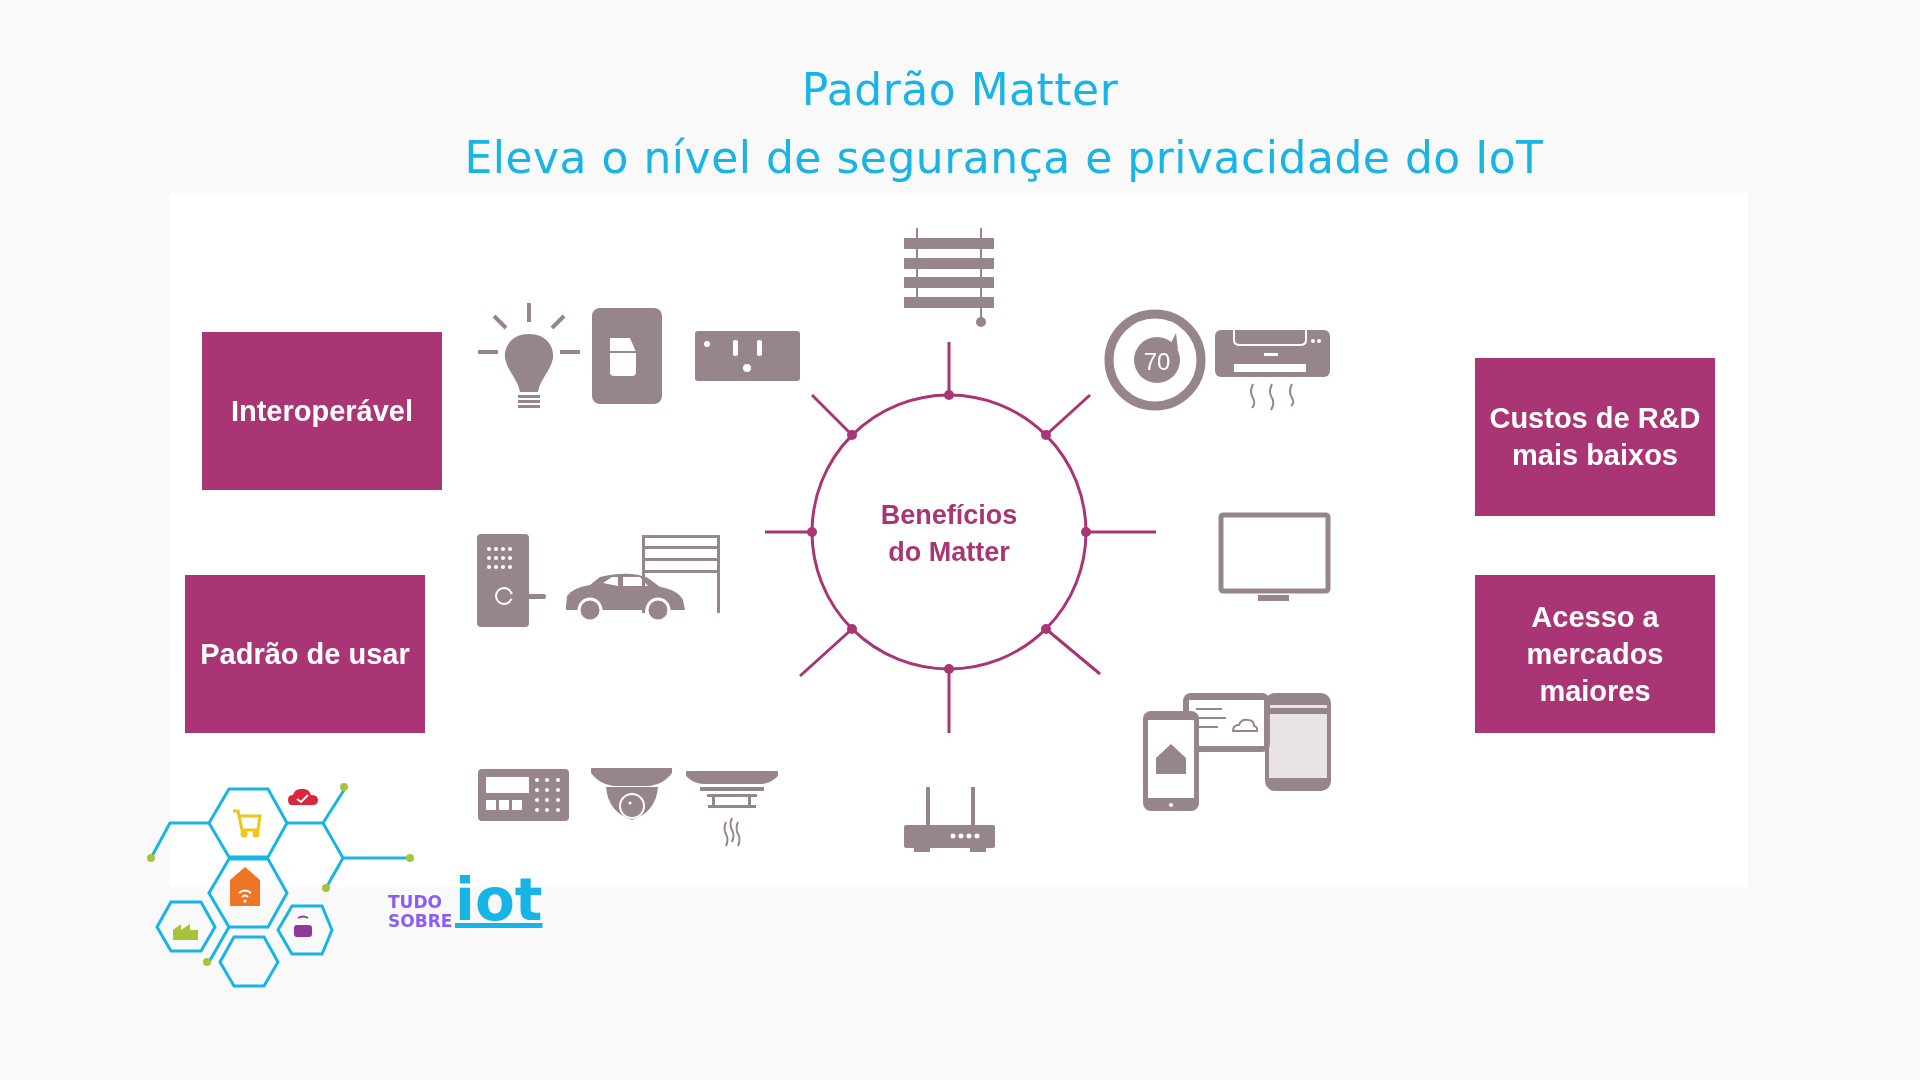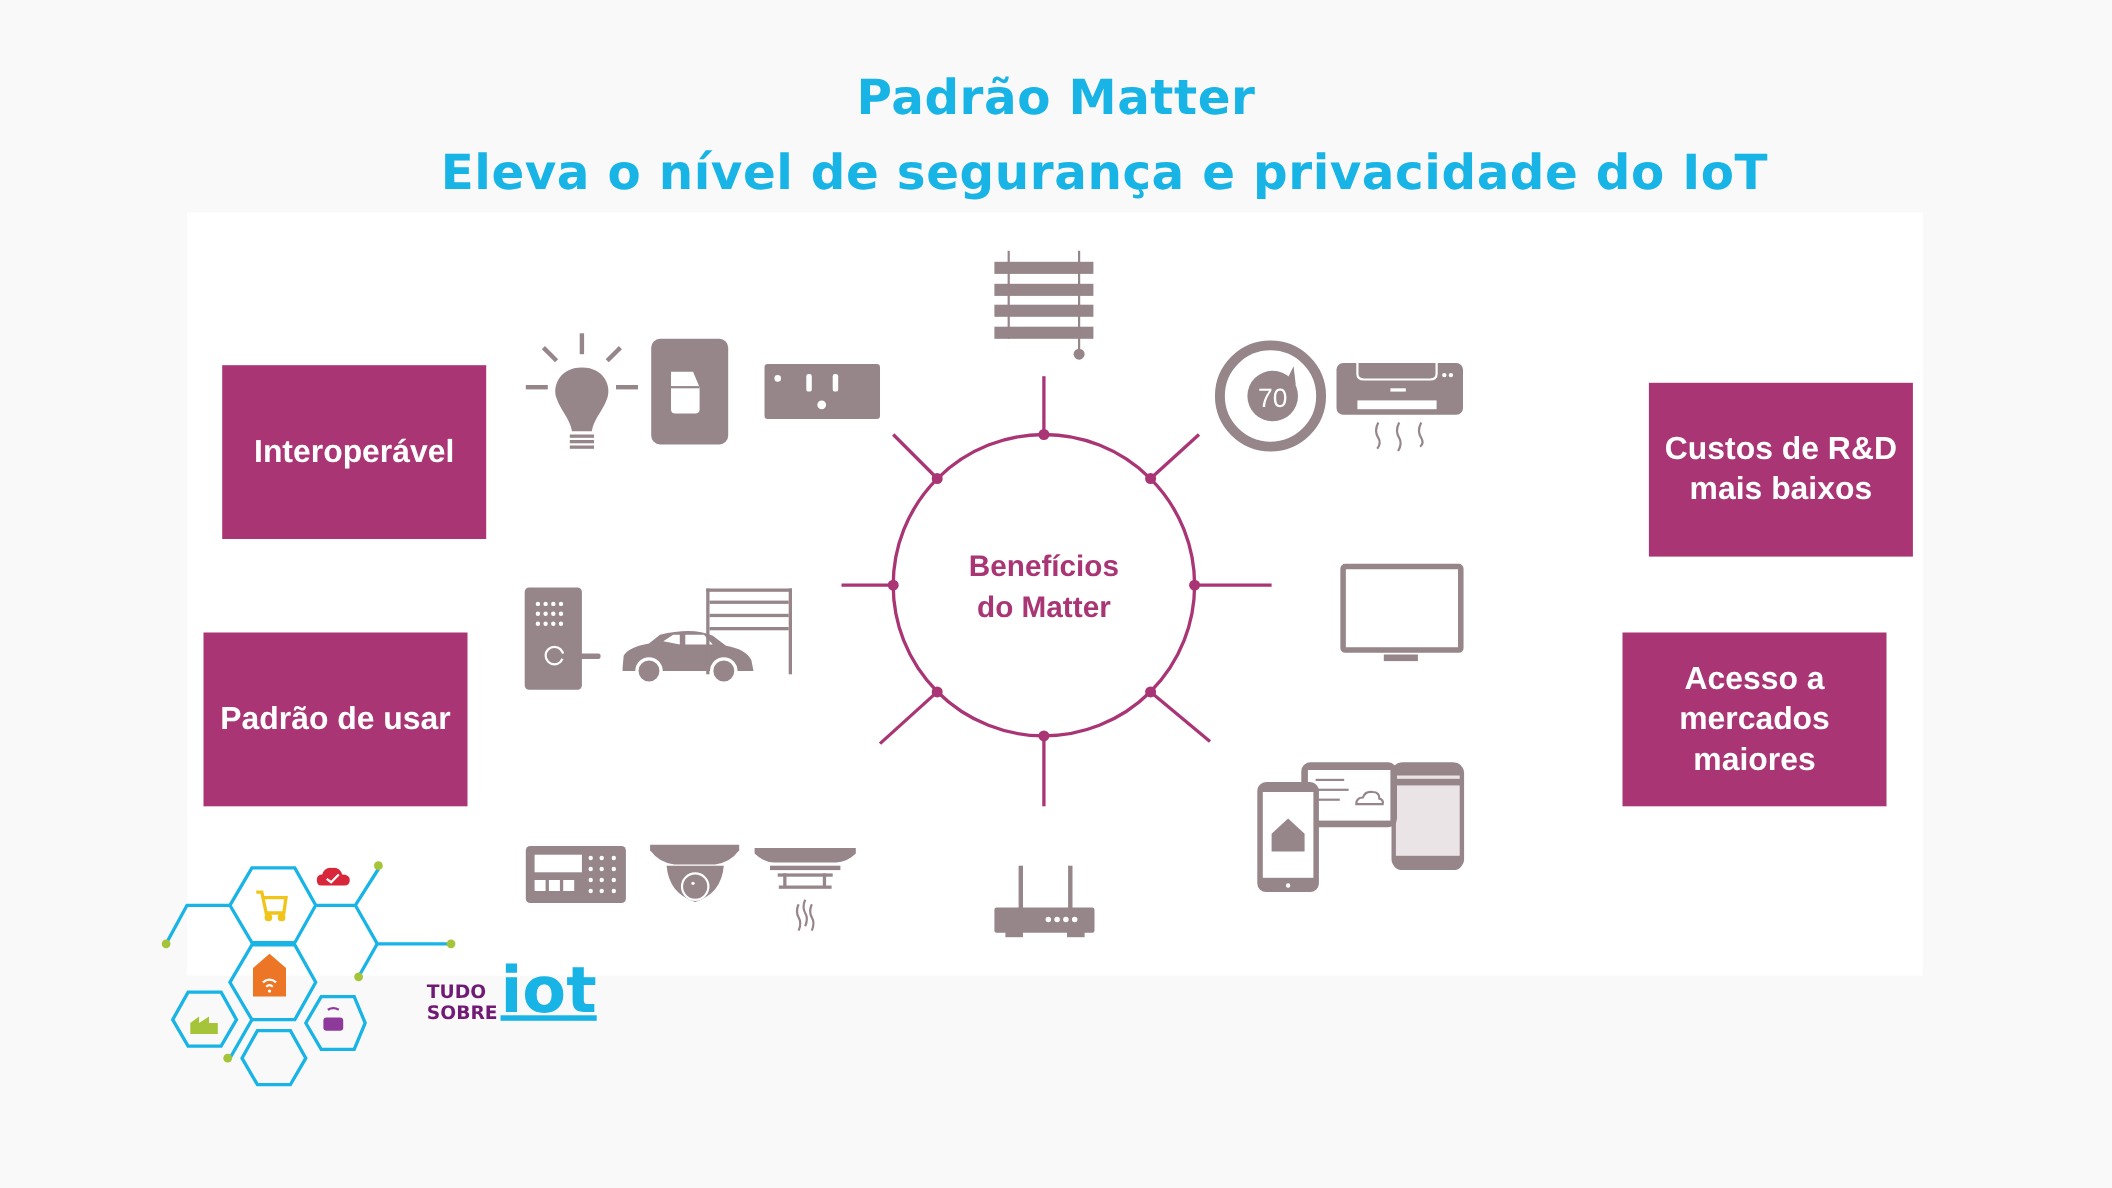--- a/index.html
+++ b/index.html
@@ -1,42 +1,42 @@
 <!DOCTYPE html>
 <html><head>
 <meta charset="utf-8">
 <style>
   html,body{margin:0;padding:0;}
   body{width:1920px;height:1080px;background:#f9f9f9;position:relative;overflow:hidden;font-family:"Liberation Sans",sans-serif;}
-  .title{position:absolute;left:0;width:1920px;text-align:center;color:#19b4e6;font-family:"DejaVu Sans",sans-serif;font-weight:bold;font-size:44px;letter-spacing:0.5px;}
+  .title{position:absolute;left:0;width:1920px;text-align:center;color:#19b4e6;font-family:"DejaVu Sans",sans-serif;font-weight:normal;font-size:44px;letter-spacing:0.5px;}
   .t1{top:64px;}
   .t2{top:132px;padding-left:44px;}
   .panel{position:absolute;left:170px;top:193px;width:1578px;height:694px;background:#ffffff;}
   .card{position:absolute;width:240px;height:158px;background:#a93575;color:#fff;display:flex;align-items:center;justify-content:center;text-align:center;font-family:"Liberation Sans",sans-serif;font-weight:bold;font-size:29px;line-height:37px;box-sizing:border-box;padding:0 10px;}
   .card span{white-space:pre-line;}
   svg{position:absolute;left:0;top:0;}
   .center-label{position:absolute;left:849px;top:497px;width:200px;text-align:center;color:#a93575;font-weight:bold;font-size:27px;line-height:37px;white-space:pre-line;}
-  .logo-text{position:absolute;left:388px;top:893px;font-family:"DejaVu Sans",sans-serif;font-size:17px;line-height:19px;color:#701a75;font-weight:bold;white-space:pre-line;}
+  .logo-text{position:absolute;left:388px;top:893px;font-family:"DejaVu Sans",sans-serif;font-size:17px;line-height:19px;color:#8b5cf6;font-weight:bold;white-space:pre-line;}
   .logo-iot{position:absolute;left:455px;top:868px;font-family:"DejaVu Sans",sans-serif;font-size:58px;font-weight:bold;color:#19b4e6;line-height:64px;text-decoration:underline;}
 </style>
 </head>
 <body>
 
 <div class="title t1">Padrão Matter</div>
 <div class="title t2">Eleva o nível de segurança e privacidade do IoT</div>
 
 <div class="panel"></div>
 
 <div class="card" style="left:185px;top:332px;margin-left:17px;">
     <span>Interoperável</span>
   </div>
 <div class="card" style="left:185px;top:575px;">
     <span>Padrão de usar</span>
   </div>
-<div class="card" style="left:1475px;top:348px;margin-left:24px;">
+<div class="card" style="left:1475px;top:358px;">
     <span>Custos de R&amp;D
 mais baixos</span>
   </div>
 <div class="card" style="left:1475px;top:575px;">
     <span>Acesso a
 mercados
 maiores</span>
   </div>
 
 <svg width="1920" height="1080" viewBox="0 0 1920 1080">

